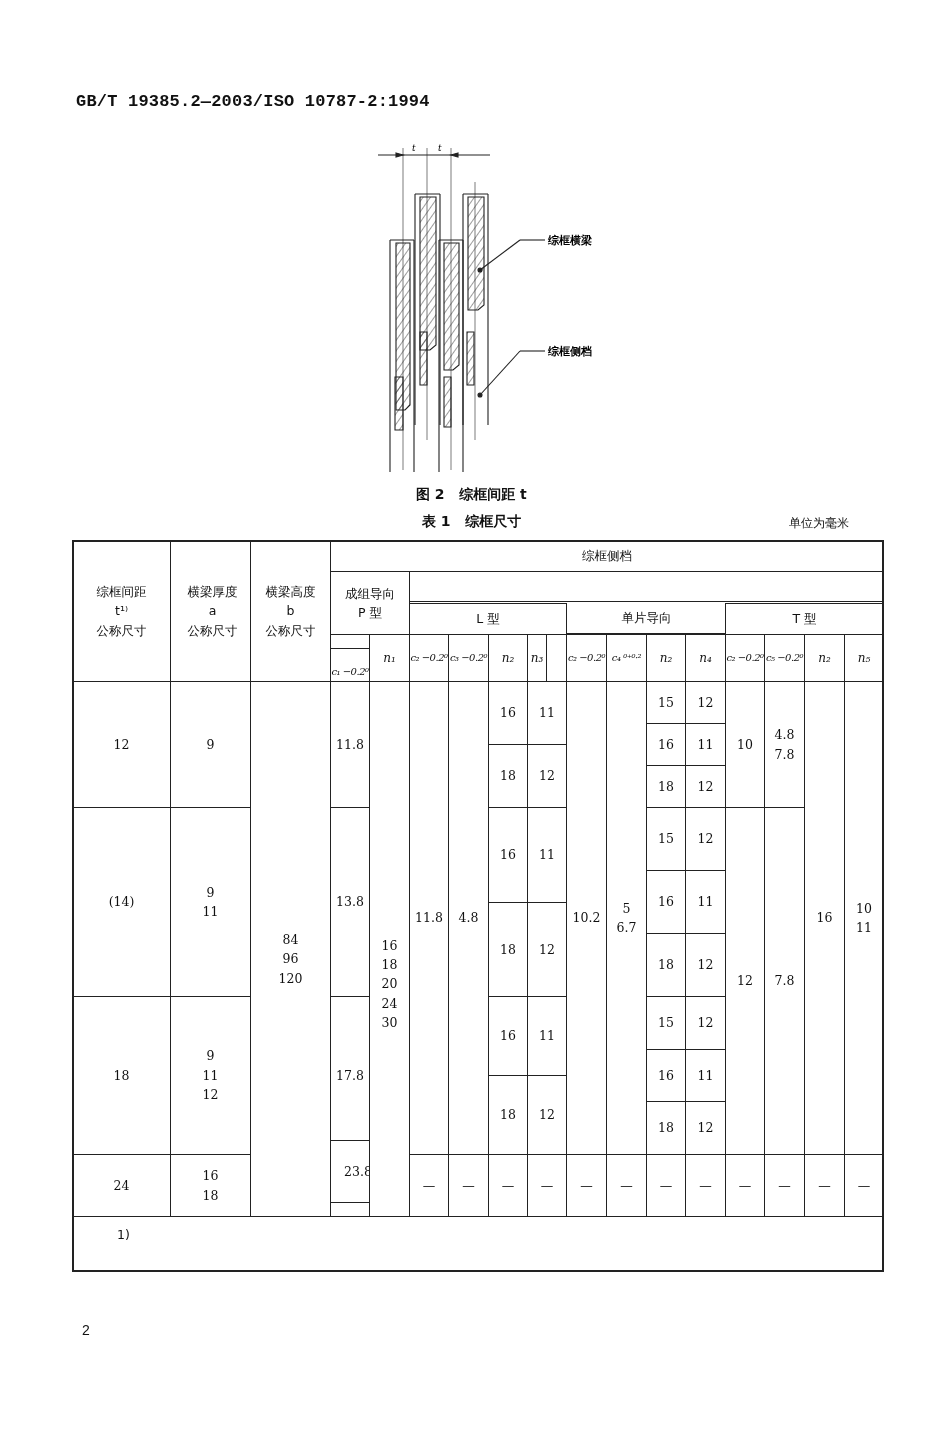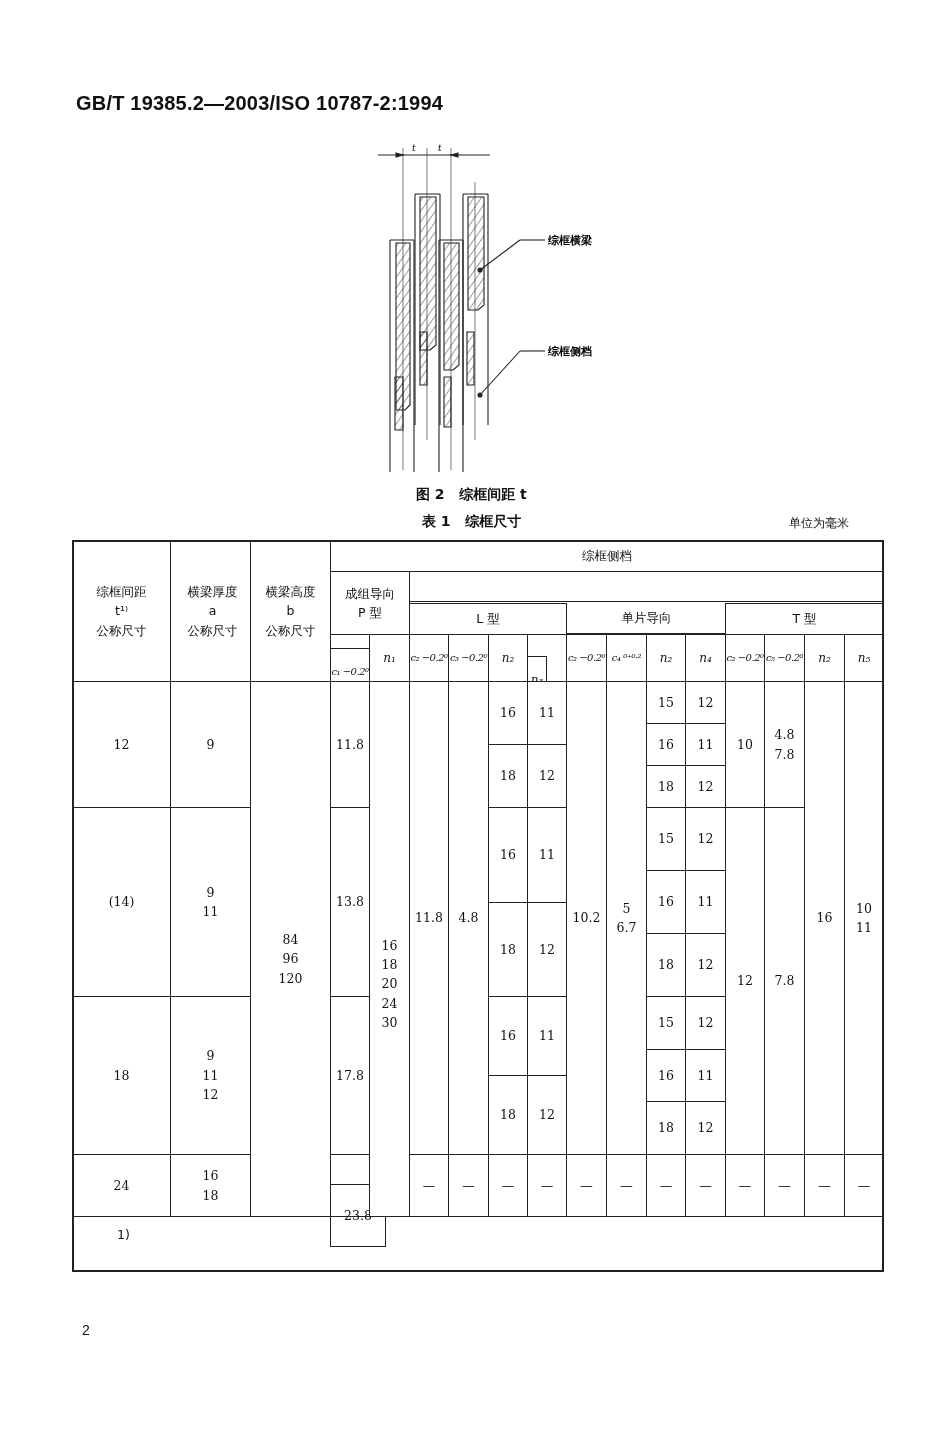--- a/index.html
+++ b/index.html
@@ -1,20 +1,20 @@
 <!DOCTYPE html>
 <html><head>
 <meta charset="utf-8">
 <style>
   html, body { margin:0; padding:0; background:#fff; }
   body { width:950px; height:1437px; position:relative; overflow:hidden;
          font-family:"DejaVu Serif","Liberation Serif",serif; color:#111; }
   .abs { position:absolute; }
-  #std-code { left:76px; top:92px; font-family:Liberation Sans, sans-serif;
-              font-size:20px; font-weight:bold; letter-spacing:0.2px; }
+  #std-code { left:76px; top:92px; font-family:Liberation Mono, monospace;
+              font-size:17px; font-weight:bold; letter-spacing:0.2px; }
   .cap { font-family:"DejaVu Sans","Liberation Sans",sans-serif; font-weight:bold; font-size:14px; }
   #fig-caption { left:416px; top:486px; }
   #table-caption { left:422px; top:513px; }
   #unit-label { left:789px; top:515px; font-family:"DejaVu Sans",sans-serif; font-size:12px; }
   #page-number { left:82px; top:1322px; font-family:"Liberation Sans",sans-serif; font-size:14px; }
 
   .cell { position:absolute; box-sizing:border-box; border:1px solid #222;
           display:flex; align-items:center; justify-content:center; text-align:center;
           font-size:12.5px; line-height:1.55; white-space:pre-line; background:#fff; }
   .hcell { font-family:"DejaVu Sans","Liberation Sans",sans-serif; font-size:12.5px; }
@@ -97,21 +97,21 @@
   <div class="cell hcell" style="left:409px;top:601px;width:475px;height:33px">单片导向</div>
   <div class="cell hcell" style="left:409px;top:603px;width:158px;height:32px">L 型</div>
   <div class="cell hcell" style="left:566px;top:633px;width:127px;height:32px">U 型</div>
   <div class="cell hcell" style="left:725px;top:603px;width:159px;height:32px">T 型</div>
 
   <div class="cell sym" style="left:330px;top:648px;width:40px;height:48px">c₁ −0.2⁰</div>
   <div class="cell nsym" style="left:369px;top:634px;width:41px;height:48px">n₁</div>
   <div class="cell sym" style="left:409px;top:634px;width:40px;height:48px">c₂ −0.2⁰</div>
   <div class="cell sym" style="left:448px;top:634px;width:41px;height:48px">c₃ −0.2⁰</div>
   <div class="cell nsym" style="left:488px;top:634px;width:40px;height:48px">n₂</div>
-  <div class="cell nsym" style="left:527px;top:656px;width:20px;height:48px">n₃</div>
+  <div class="cell nsym" style="left:527px;top:634px;width:20px;height:48px">n₃</div>
   <div class="cell sym" style="left:566px;top:634px;width:41px;height:48px">c₂ −0.2⁰</div>
   <div class="cell sym" style="left:606px;top:634px;width:41px;height:48px">c₄ ⁰⁺⁰·²</div>
   <div class="cell nsym" style="left:646px;top:634px;width:40px;height:48px">n₂</div>
   <div class="cell nsym" style="left:685px;top:634px;width:41px;height:48px">n₄</div>
   <div class="cell sym" style="left:725px;top:634px;width:40px;height:48px">c₂ −0.2⁰</div>
   <div class="cell sym" style="left:764px;top:634px;width:41px;height:48px">c₅ −0.2⁰</div>
   <div class="cell nsym" style="left:804px;top:634px;width:41px;height:48px">n₂</div>
   <div class="cell nsym" style="left:844px;top:634px;width:40px;height:48px">n₅</div>
 
   <div class="cell" style="left:72px;top:681px;width:99px;height:127px">12</div>
@@ -128,21 +128,21 @@
   <div class="cell" style="left:170px;top:1154px;width:81px;height:63px">16
 18</div>
 
   <div class="cell" style="left:250px;top:681px;width:81px;height:536px;padding-top:20px">84
 96
 120</div>
 
   <div class="cell" style="left:330px;top:681px;width:40px;height:127px">11.8</div>
   <div class="cell" style="left:330px;top:807px;width:40px;height:190px">13.8</div>
   <div class="cell" style="left:330px;top:996px;width:40px;height:159px">17.8</div>
-  <div class="cell" style="left:330px;top:1184px;width:56px;height:63px">23.8</div>
+  <div class="cell" style="left:330px;top:1140px;width:56px;height:63px">23.8</div>
 
   <div class="cell" style="left:369px;top:681px;width:41px;height:536px;padding-top:70px">16
 18
 20
 24
 30</div>
 
   <div class="cell" style="left:409px;top:681px;width:40px;height:474px">11.8</div>
   <div class="cell" style="left:448px;top:681px;width:41px;height:474px">4.8</div>
 

